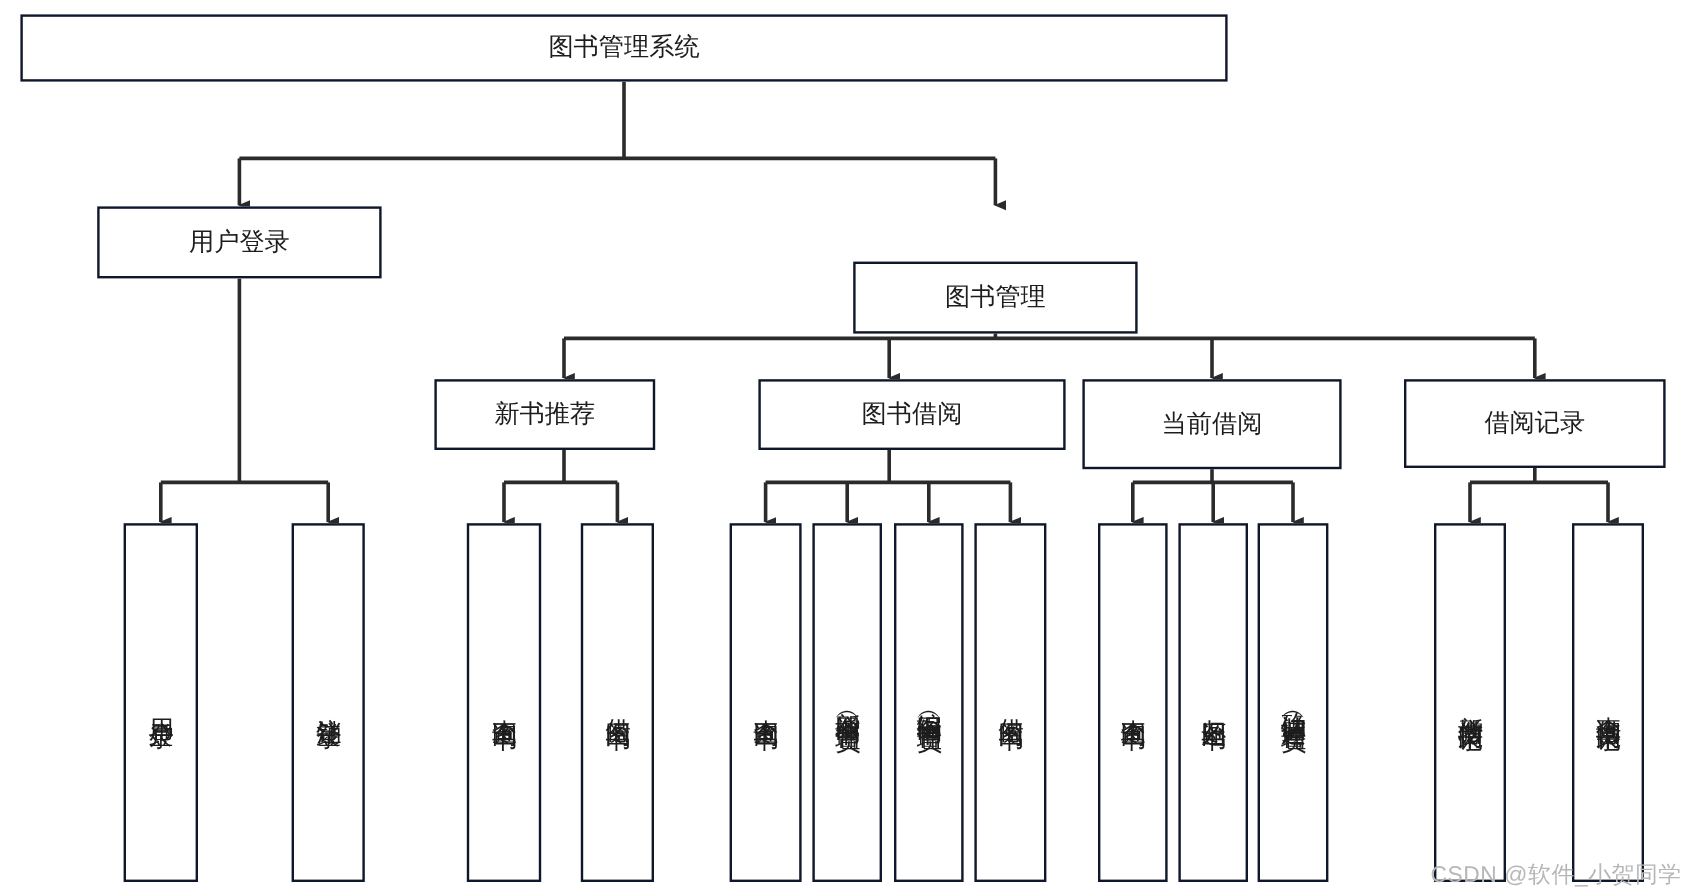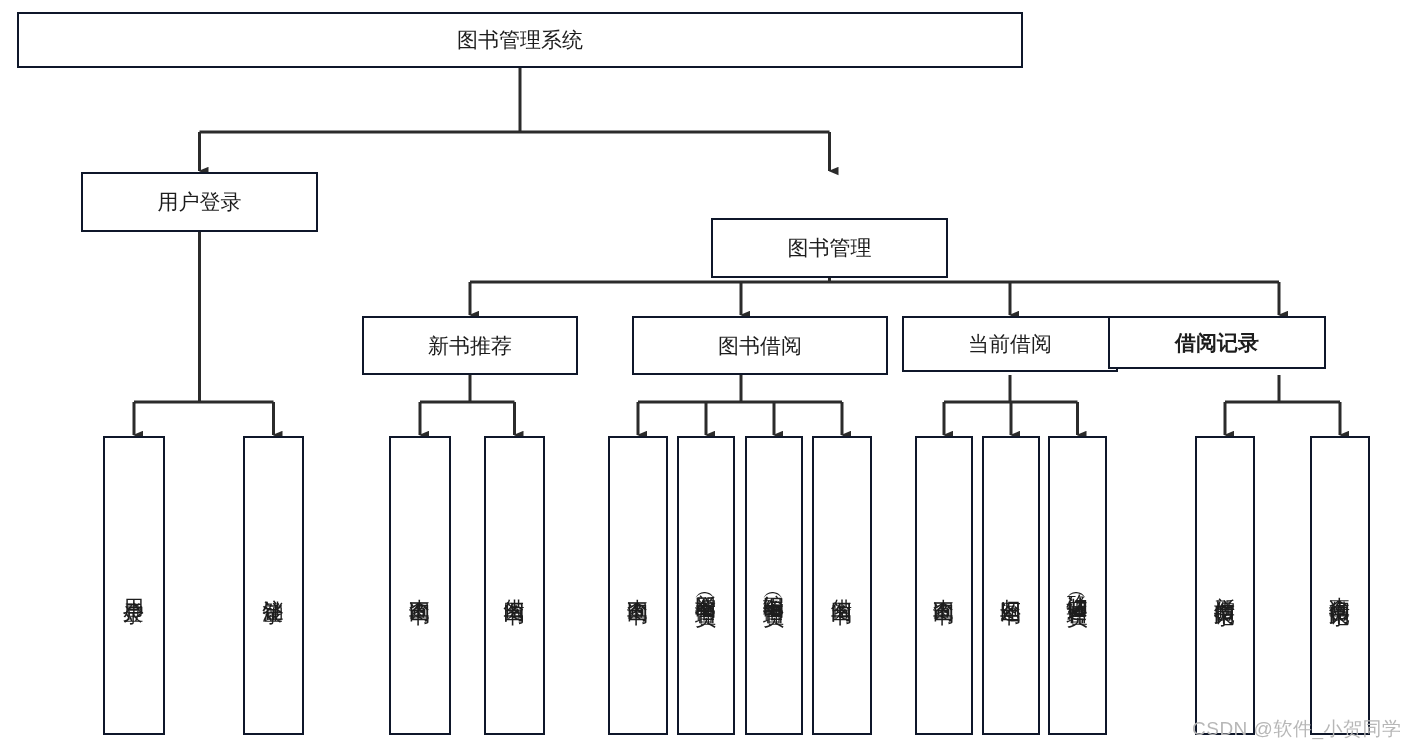--- a/index.html
+++ b/index.html
@@ -109,30 +109,30 @@
   <div id="node-layer">
       <div class="node-box horiz" style="left: 17px; top: 12px; width: 1006px; height: 56px;">
         <span class="node-label">图书管理系统</span>
       </div>
       <div class="node-box horiz" style="left: 81px; top: 172px; width: 237px; height: 60px;">
         <span class="node-label">用户登录</span>
       </div>
       <div class="node-box horiz" style="left: 711px; top: 172px; width: 237px; height: 60px; margin-top: 46px;">
         <span class="node-label">图书管理</span>
       </div>
-      <div class="node-box horiz" style="left: 362px; top: 316px; width: 216px; height: 59px;">
+      <div class="node-box horiz" style="left: 362px; top: 316px; width: 184px; height: 59px;">
         <span class="node-label">新书推荐</span>
       </div>
       <div class="node-box horiz" style="left: 632px; top: 316px; width: 256px; height: 59px;">
         <span class="node-label">图书借阅</span>
       </div>
-      <div class="node-box horiz" style="left: 902px; top: 316px; width: 216px; height: 56px;">
+      <div class="node-box horiz" style="left: 902px; top: 316px; width: 216px; height: 75px;">
         <span class="node-label">当前借阅</span>
       </div>
-      <div class="node-box horiz" style="left: 1108px; top: 316px; width: 218px; height: 53px; font-weight: bold;">
+      <div class="node-box horiz" style="left: 1170px; top: 316px; width: 218px; height: 74px;">
         <span class="node-label">借阅记录</span>
       </div>
       <div class="node-box vert" style="left: 103px; top: 436px; width: 62px; height: 299px;">
         <span class="node-label">用户登录</span>
       </div>
       <div class="node-box vert" style="left: 243px; top: 436px; width: 61px; height: 299px;">
         <span class="node-label">注销登录</span>
       </div>
       <div class="node-box vert" style="left: 389px; top: 436px; width: 62px; height: 299px;">
         <span class="node-label">查询图书</span>

